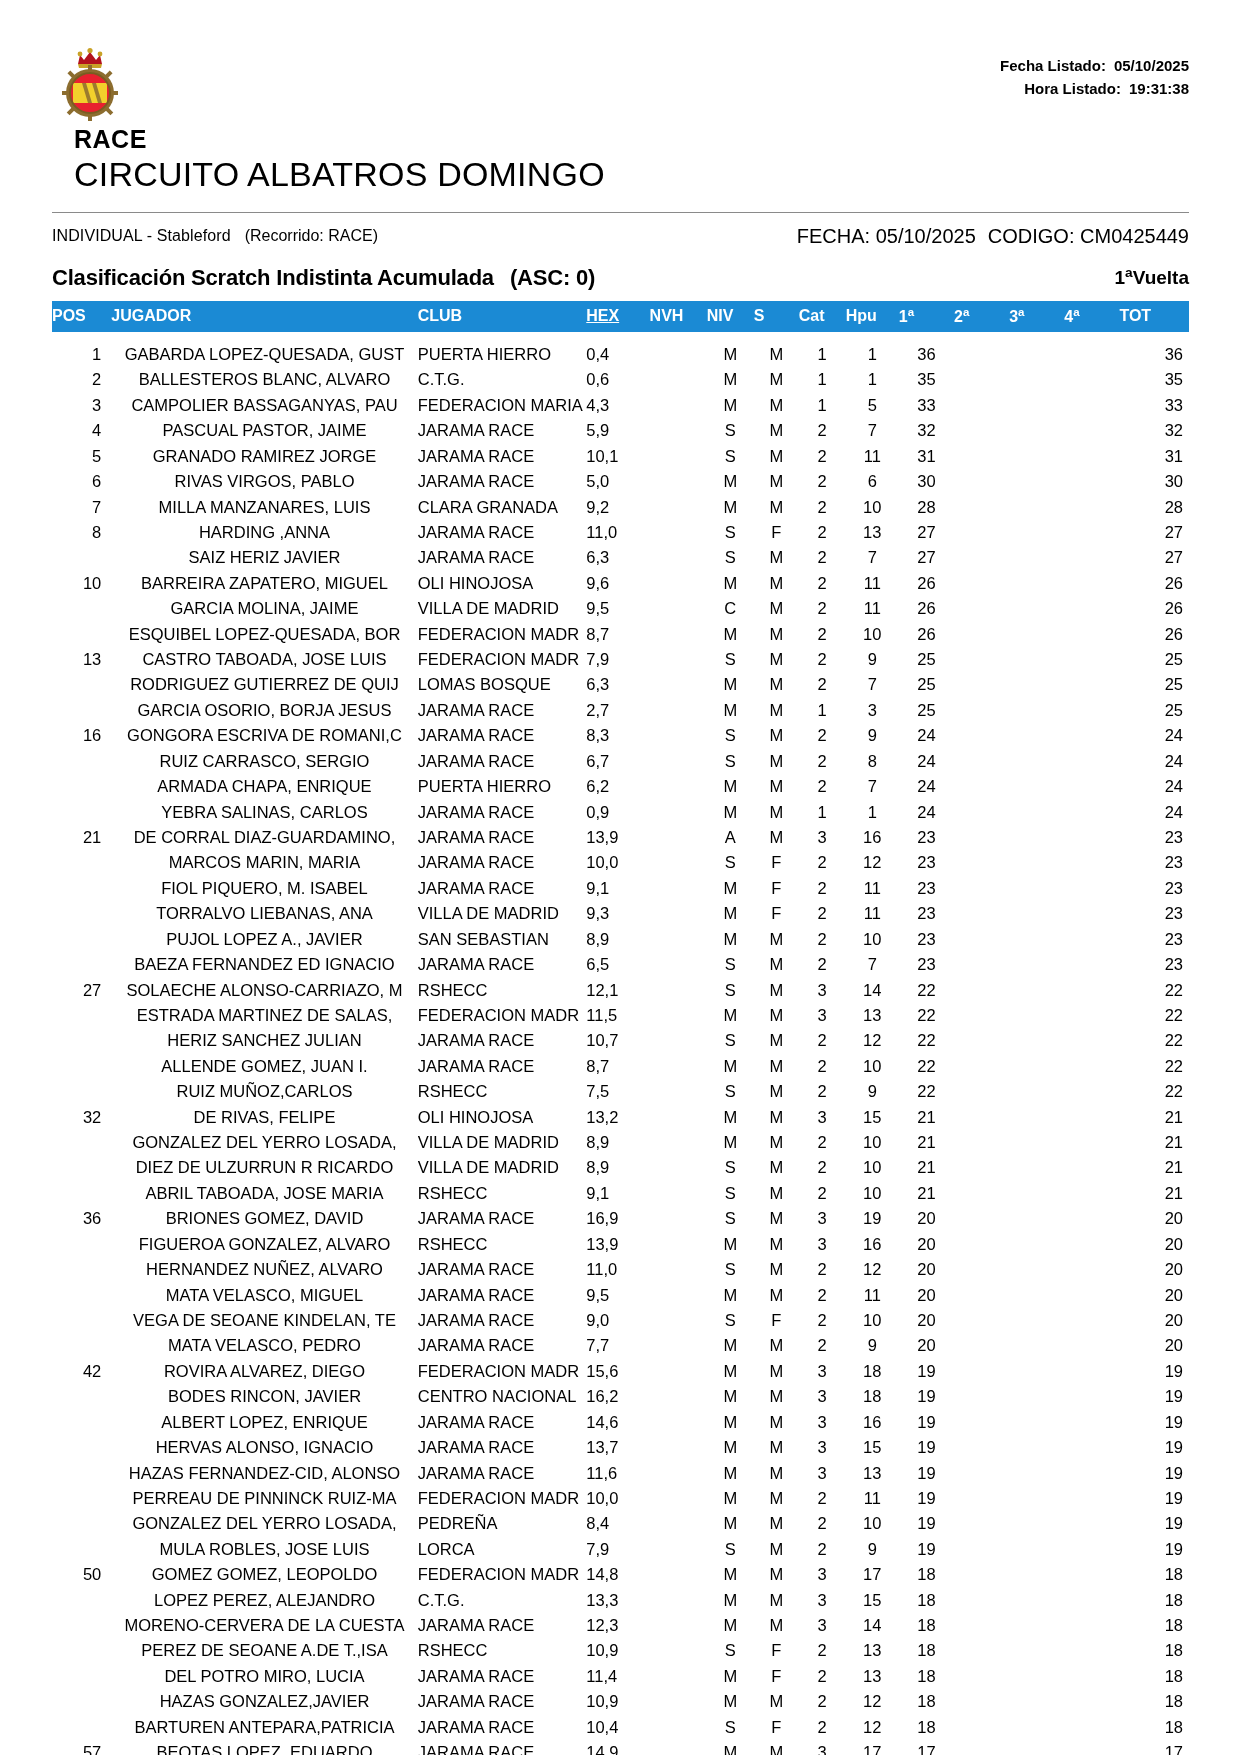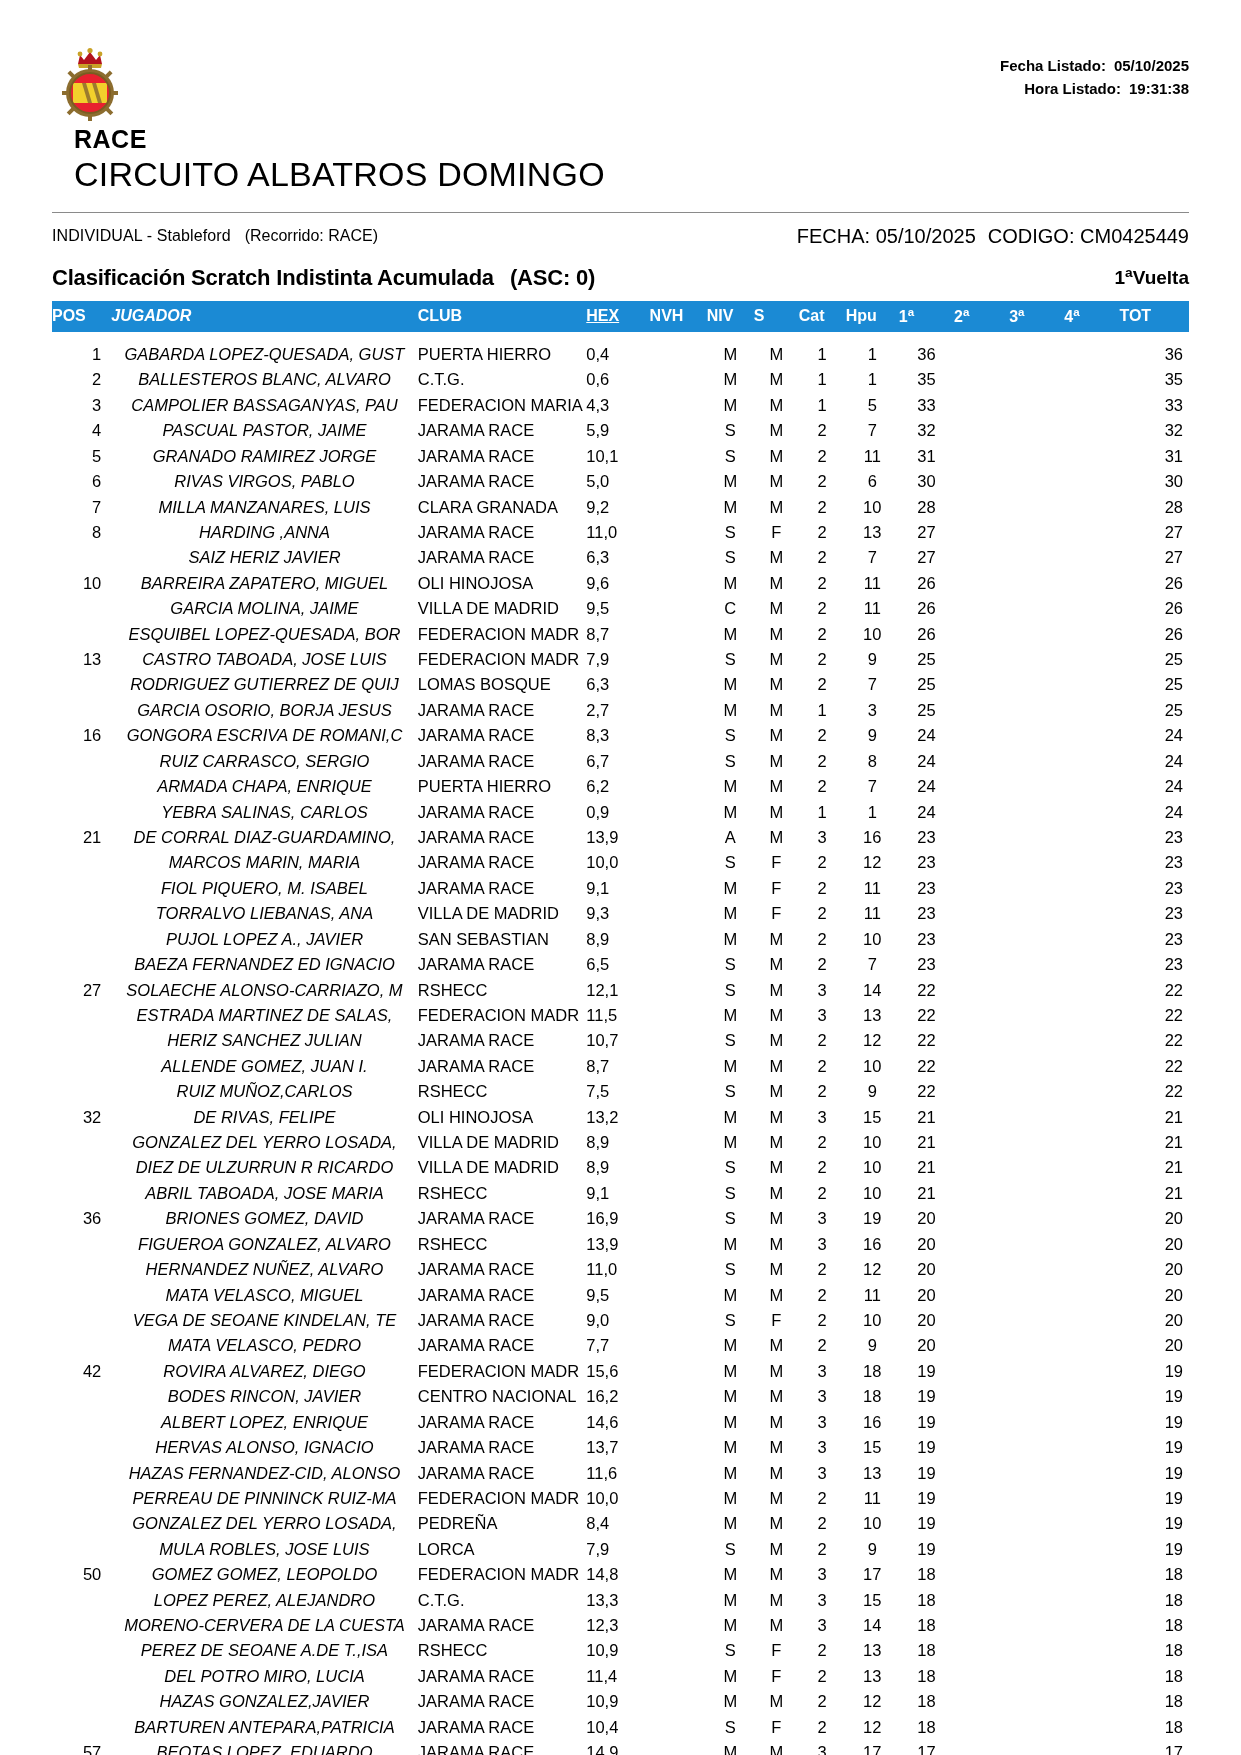--- a/index.html
+++ b/index.html
@@ -130,21 +130,21 @@
     padding: 5px 0 6px 0;
     text-align: left;
     white-space: nowrap;
   }
   table.board thead th sup {
     font-size: 0.72em;
     vertical-align: super;
   }
   
   .c-pos   { width: 48px;  text-align: right; padding-right: 10px !important; }
-  .c-name  { width: 300px; font-style: italic; }
+  .c-name  { width: 300px; }
   .c-club  { width: 165px; }
   .c-hex   { width: 62px;  text-align: left; }
   .c-nvh   { width: 56px;  text-align: center; }
   .c-niv   { width: 46px;  text-align: center; }
   .c-s     { width: 44px;  text-align: center; }
   .c-cat   { width: 46px;  text-align: center; }
   .c-hpu   { width: 52px;  text-align: center; }
   .c-r1    { width: 54px;  text-align: center; }
   .c-r2    { width: 54px;  text-align: center; }
   .c-r3    { width: 54px;  text-align: center; }

